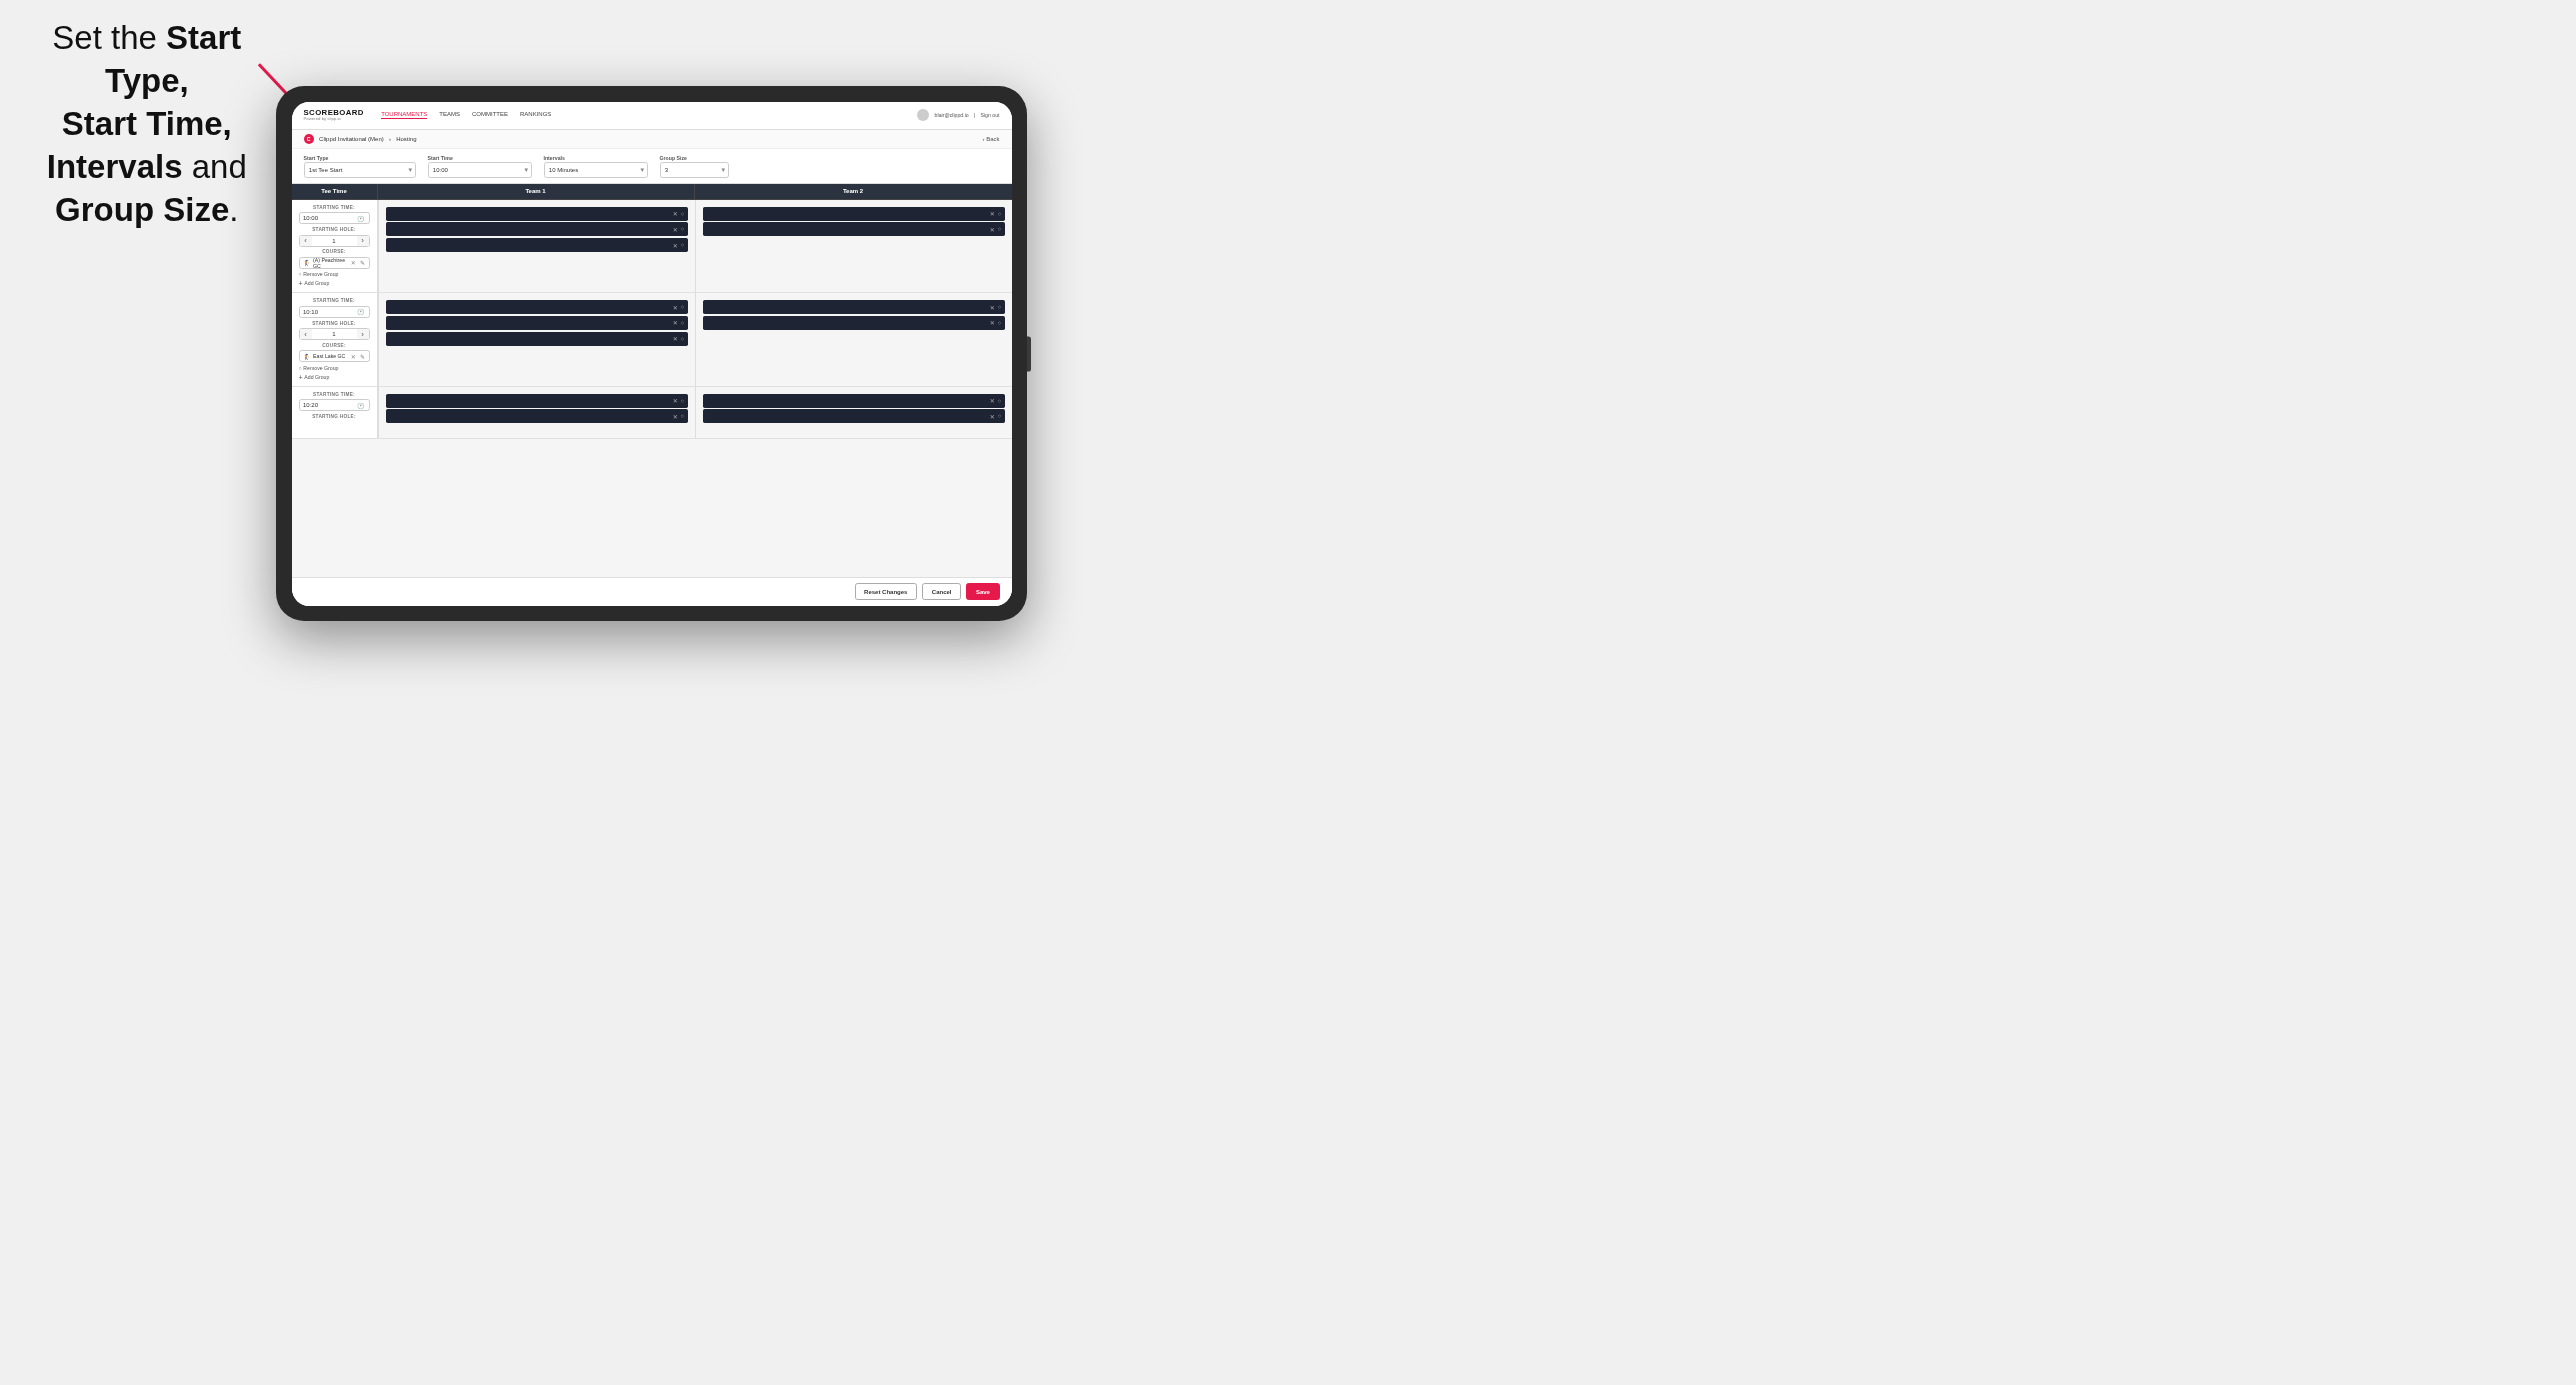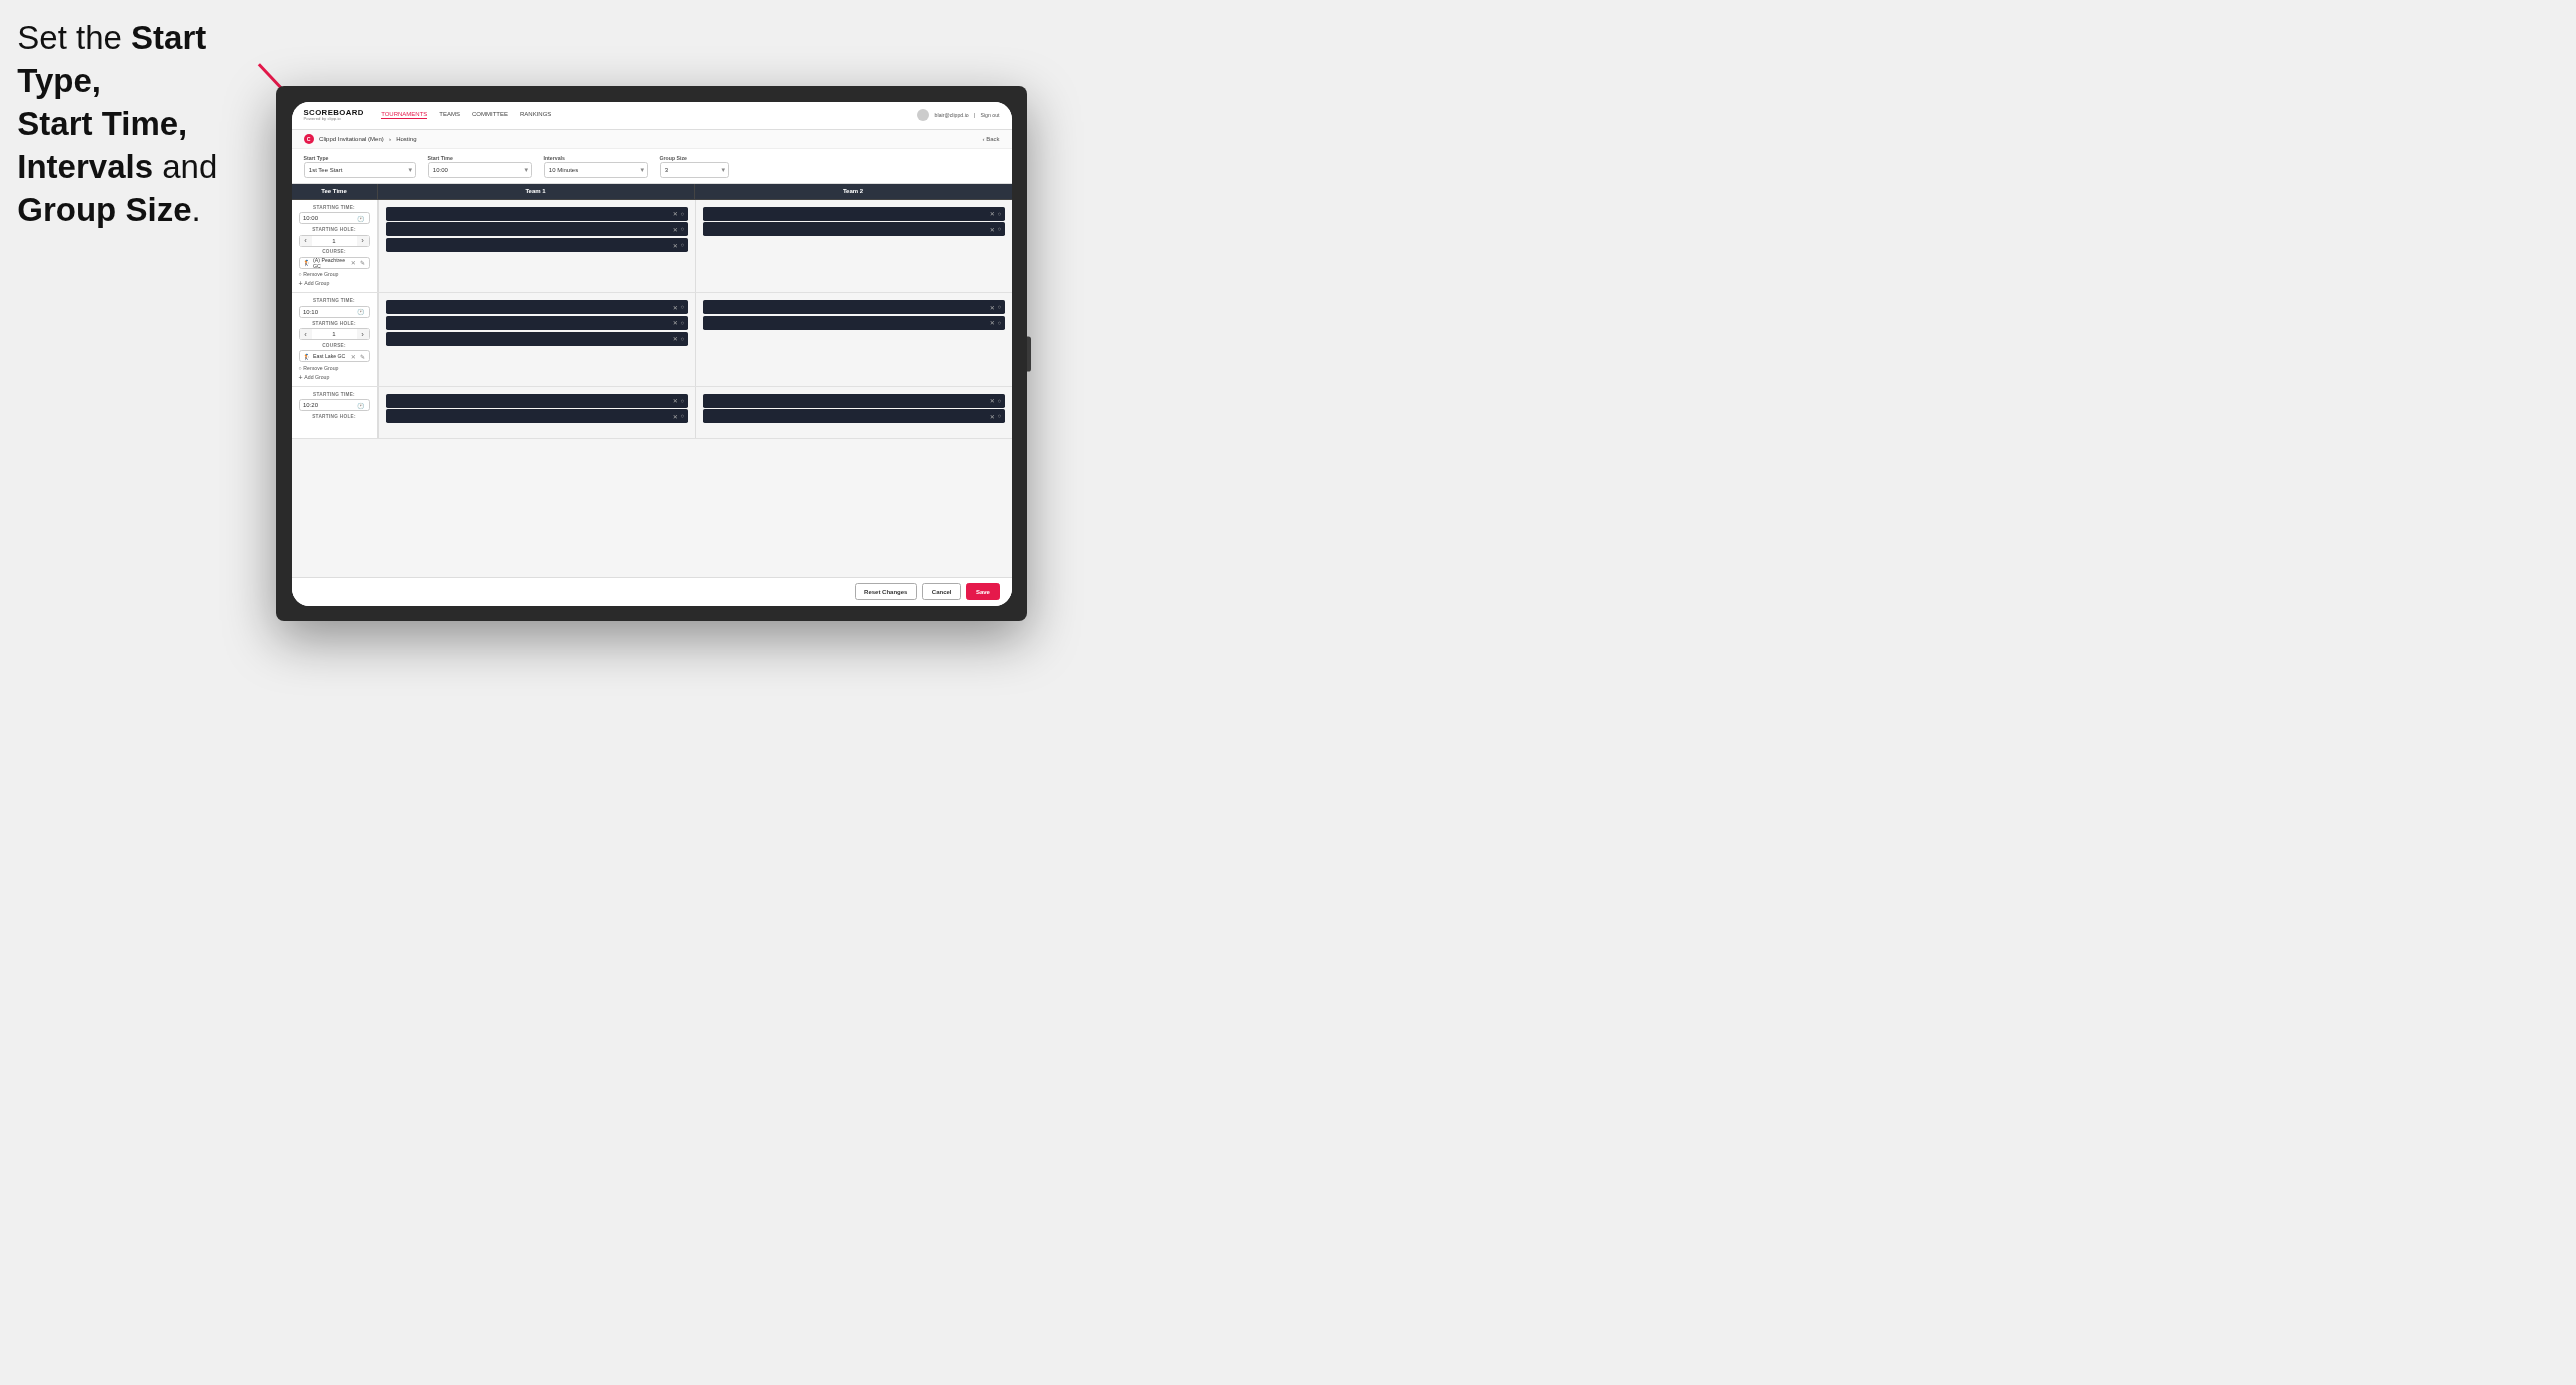--- a/index.html
+++ b/index.html
@@ -16,20 +16,21 @@
     .instruction-area {
       position: absolute;
       left: 17.3px;
       top: 17.3px;
       width: 259px;
     }
     .instruction-text {
       font-size: 33px;
       line-height: 1.3;
       color: #111;
+      text-align: center;
     }
     .instruction-text strong {
       font-weight: 900;
     }
 
     
     .arrow-container {
       position: absolute;
       left: 250px;
       top: 52px;
@@ -39,21 +40,21 @@
     }
 
     
     .tablet-frame {
       position: absolute;
       left: 276px;
       top: 86px;
       width: 751px;
       height: 535px;
       background: #2a2a2a;
-      border-radius: 8px;
+      border-radius: 28px;
       box-shadow: 0 17.3px 52px rgba(0,0,0,0.4);
       padding: 15.5px;
     }
     .tablet-screen {
       width: 100%;
       height: 100%;
       background: #fff;
       border-radius: 17.3px;
       overflow: hidden;
       display: flex;

